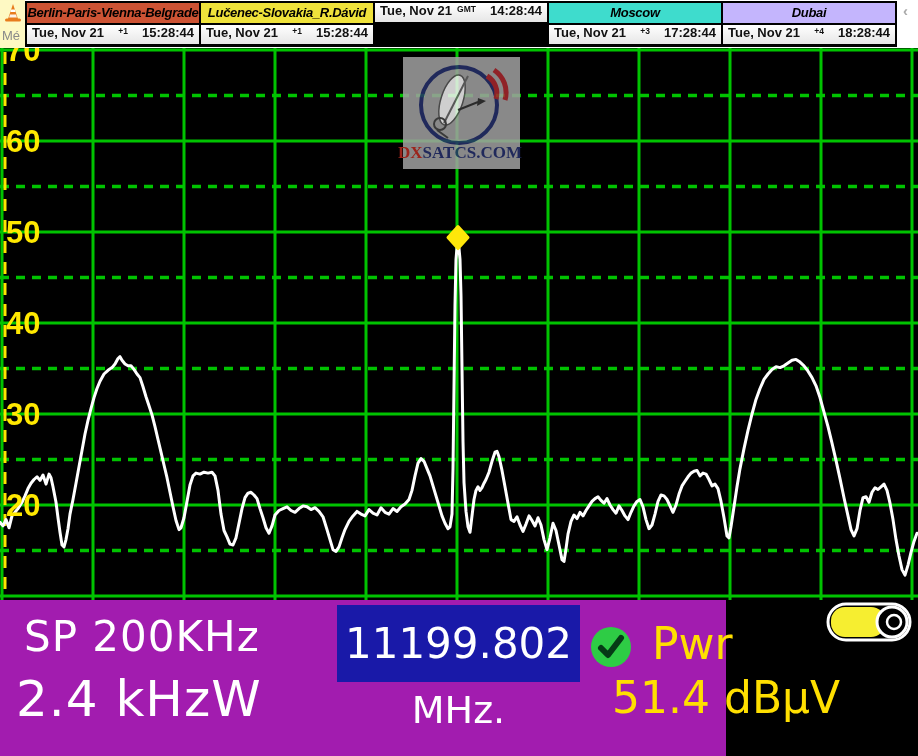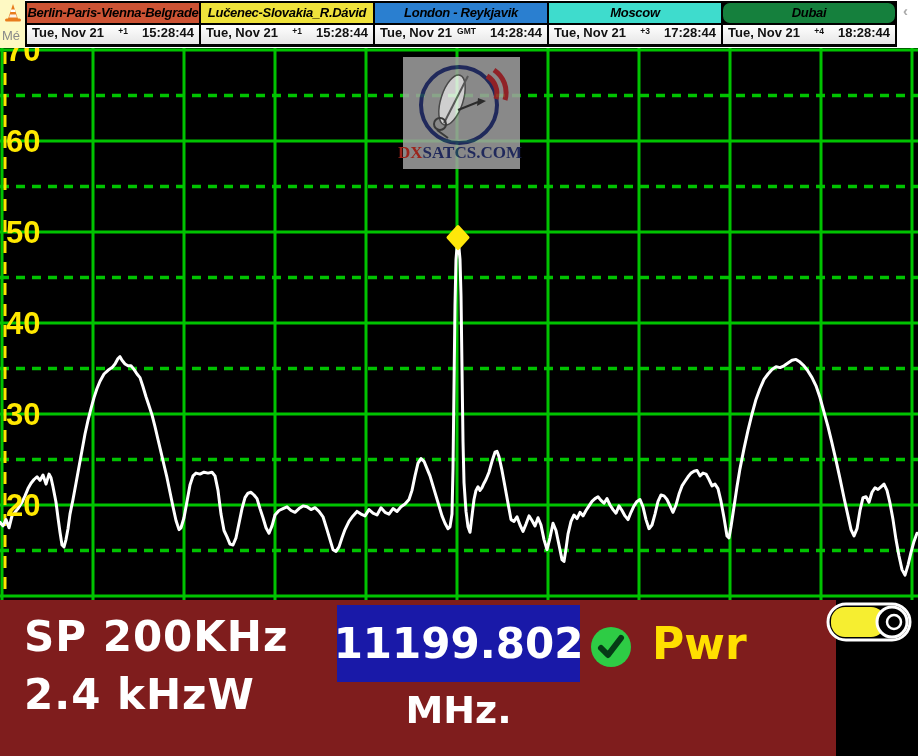--- a/index.html
+++ b/index.html
@@ -17,24 +17,24 @@
   .clock-time{height:19px;background:linear-gradient(#ffffff,#e6e6e6);display:flex;
               padding:0 5px;font-weight:bold;font-size:13px;color:#111;white-space:nowrap;}
   .tz{font-size:8.5px;align-self:flex-start;margin-top:1px;margin-left:auto;margin-right:14px;}
   .bar-end{width:21px;position:relative;background:#fff;flex:1;}
   .chev{position:absolute;top:2px;left:6px;color:#aaa;font-size:15px;font-weight:bold;}
   
   #spectrum-svg{position:absolute;top:48px;left:0;background:#000;}
   .ytick{font-family:"Liberation Sans",sans-serif;font-weight:bold;font-size:31px;}
   .wmtext{font-family:"Liberation Serif",serif;font-weight:bold;font-size:17px;}
   
-  #bottom{position:absolute;top:600px;left:0;width:836px;height:156px;background:#7f1d1d;
-          font-family:"DejaVu Sans",sans-serif;font-weight:bold;}
+  #bottom{position:absolute;top:600px;left:0;width:726px;height:156px;background:#a21caf;
+          font-family:"DejaVu Sans",sans-serif;font-weight:normal;}
   .sp  {position:absolute;left:24px;top:12px;font-size:42px;color:#fff;letter-spacing:1px;white-space:nowrap;}
-  .rbw {position:absolute;left:24px;top:70px;font-size:42px;color:#fff;letter-spacing:1px;white-space:nowrap;}
+  .rbw {position:absolute;left:16px;top:70px;font-size:50px;color:#fff;letter-spacing:1px;white-space:nowrap;}
   .freq-box{position:absolute;left:337px;top:5px;width:243px;height:77px;background:#1919a8;
             display:flex;align-items:center;justify-content:center;}
   .freq-box span{font-size:42px;color:#fff;white-space:nowrap;}
   .mhz {position:absolute;left:337px;top:88px;width:243px;text-align:center;font-size:38px;color:#fff;}
   .check{position:absolute;left:589px;top:25px;}
   .pwr {position:absolute;left:652px;top:18px;font-size:44px;color:#ffdf00;white-space:nowrap;}
   .pval{position:absolute;left:612px;top:72px;font-size:44px;color:#ffdf00;white-space:nowrap;}
   .battery{position:absolute;left:826px;top:1px;}
 </style>
 </head>
@@ -61,37 +61,36 @@
     </div>
     <div class="clock-panel">
       <div class="clock-head" style="background: rgb(239, 226, 59);">Lučenec-Slovakia_R.Dávid</div>
       <div class="clock-time">
         <span>Tue, Nov 21</span>
         <span class="tz">+1</span>
         <span>15:28:44</span>
       </div>
     </div>
     <div class="clock-panel">
-      <div class="clock-head" style="background: rgb(42, 127, 208);">London - Reykjavik</div>
       <div class="clock-time">
         <span>Tue, Nov 21</span>
         <span class="tz">GMT</span>
         <span>14:28:44</span>
       </div>
     </div>
     <div class="clock-panel">
       <div class="clock-head" style="background: rgb(62, 220, 205);">Moscow</div>
       <div class="clock-time">
         <span>Tue, Nov 21</span>
         <span class="tz">+3</span>
         <span>17:28:44</span>
       </div>
     </div>
     <div class="clock-panel">
-      <div class="clock-head" style="background: #15803d; border-radius: 7px;">Dubai</div>
+      <div class="clock-head" style="background: #c4b5fd;">Dubai</div>
       <div class="clock-time">
         <span>Tue, Nov 21</span>
         <span class="tz">+4</span>
         <span>18:28:44</span>
       </div>
     </div>
   </div>
   <div class="bar-end">
     <span class="chev">‹</span>
   </div>
@@ -155,19 +154,20 @@
   <div class="rbw">2.4 kHzW</div>
   <div class="freq-box">
     <span>11199.802</span>
   </div>
   <div class="mhz">MHz.</div>
   <svg class="check" width="44" height="44">
     <circle cx="22" cy="22" r="20" fill="#2ecc45"></circle>
     <path d="M12 23 L19 30 L32 13" stroke="#063b16" stroke-width="6" fill="none" stroke-linecap="round" stroke-linejoin="round"></path>
   </svg>
   <div class="pwr">Pwr</div>
+  <div class="pval">51.4 dBµV</div>
   <svg class="battery" width="92" height="42">
     <rect x="2" y="3" width="82" height="36" rx="18" fill="#000" stroke="#fff" stroke-width="3"></rect>
     <rect x="5" y="6" width="54" height="30" rx="14" fill="#f6ee30"></rect>
     <circle cx="66" cy="21" r="15" fill="#000" stroke="#fff" stroke-width="3"></circle>
     <circle cx="68" cy="21" r="7" fill="#000" stroke="#fff" stroke-width="2.5"></circle>
   </svg>
 </div>
 
 </body></html>

